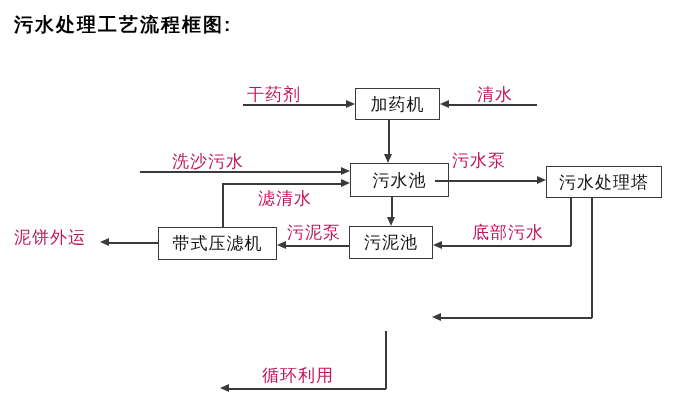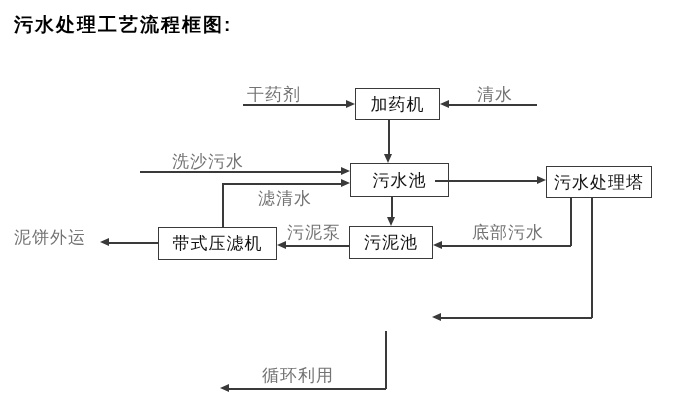--- a/index.html
+++ b/index.html
@@ -11,45 +11,46 @@
     position:absolute; left:14px; top:12px;
     font-size:19px; font-weight:bold; letter-spacing:2px; color:#000;
     white-space:nowrap;
   }
   .box {
     position:absolute; border:1.5px solid #3a3a3a; background:#fff;
     display:flex; align-items:center; justify-content:center;
     font-size:17px; letter-spacing:1px; white-space:nowrap; box-sizing:border-box;
   }
   .lbl {
-    position:absolute; font-size:17px; letter-spacing:1px; white-space:nowrap; color:#737373;
+    position:absolute; font-size:17px; letter-spacing:1px; white-space:nowrap; color:#be185d;
   }
   .hl { position:absolute; height:1.5px; background:#3a3a3a; }
   .vl { position:absolute; width:1.5px; background:#3a3a3a; }
   .arr { position:absolute; width:0; height:0; }
   .arr-r { border-left:9px solid #3a3a3a; border-top:4.5px solid transparent; border-bottom:4.5px solid transparent; }
   .arr-l { border-right:9px solid #3a3a3a; border-top:4.5px solid transparent; border-bottom:4.5px solid transparent; }
   .arr-d { border-top:9px solid #3a3a3a; border-left:4.5px solid transparent; border-right:4.5px solid transparent; }
 </style>
 </head>
 <body>
 
 <div class="page">
 
   <div class="title">污水处理工艺流程框图:</div>
 
   <div class="box" style="left:355px; top:88px; width:85px; height:32px;">加药机</div>
   <div class="box" style="left:350px; top:163px; width:99px; height:34px;">污水池</div>
-  <div class="box" style="left:546px; top:166px; width:106px; height:32px;">污水处理塔</div>
+  <div class="box" style="left:546px; top:166px; width:116px; height:32px;">污水处理塔</div>
   <div class="box" style="left:158px; top:227px; width:119px; height:33px;">带式压滤机</div>
   <div class="box" style="left:349px; top:226px; width:84px; height:33px;">污泥池</div>
 
   <div class="lbl" style="left:247px; top:83px;">干药剂</div>
   <div class="lbl" style="left:477px; top:83px;">清水</div>
   <div class="lbl" style="left:172px; top:150px;text-align:right;">洗沙污水</div>
+  <div class="lbl" style="left:452px; top:149px;">污水泵</div>
   <div class="lbl" style="left:258px; top:187px;">滤清水</div>
   <div class="lbl" style="left:287px; top:221px;">污泥泵</div>
   <div class="lbl" style="left:472px; top:221px;">底部污水</div>
   <div class="lbl" style="left:14px; top:226px;">泥饼外运</div>
   <div class="lbl" style="left:262px; top:364px;">循环利用</div>
 
   <div class="hl" style="left:243px; top:104px; width:104px;"></div>
   <div class="arr arr-r" style="left:346px; top:100px;"></div>
 
   <div class="hl" style="left:449px; top:104px; width:88px;"></div>

